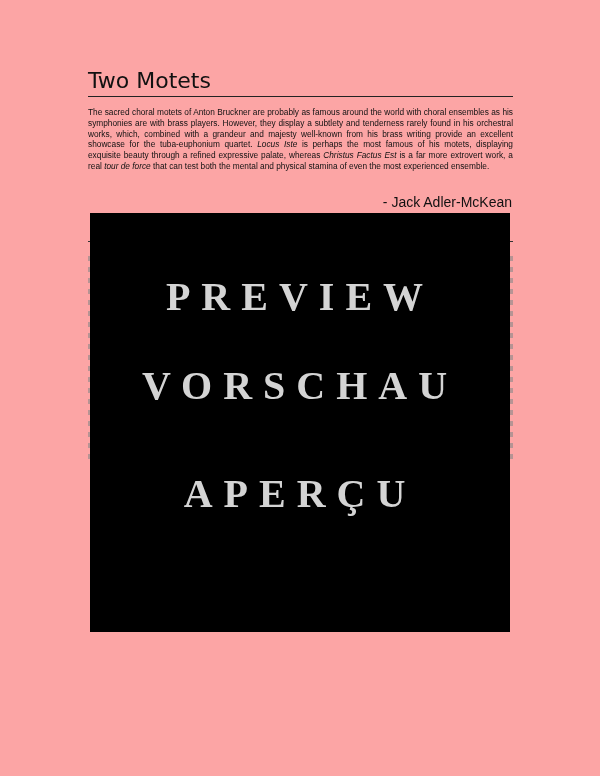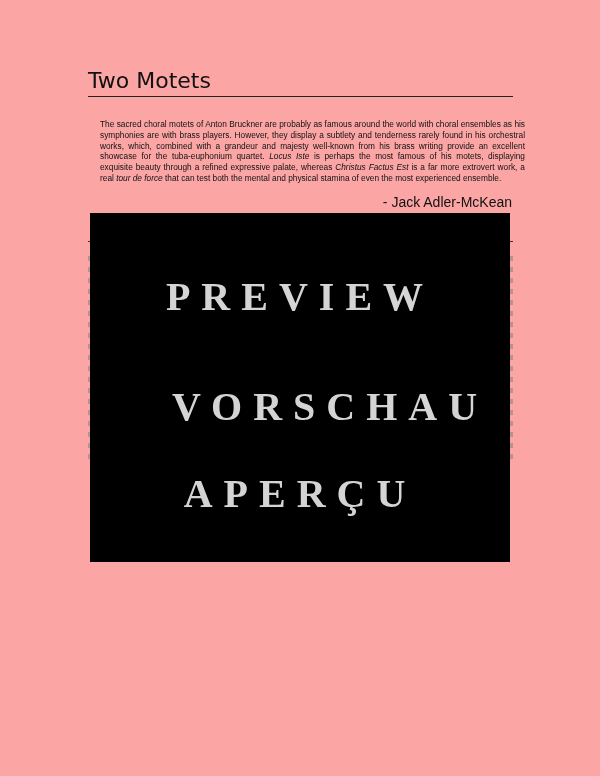--- a/index.html
+++ b/index.html
@@ -10,48 +10,48 @@
       font-family: "DejaVu Sans", sans-serif; font-size: 22px; font-weight: normal;
       color: #111111; letter-spacing: 0px; margin: 0; line-height: 28px;
     }
     .title-rule {
       position: absolute; left: 88px; top: 96px; width: 425px; height: 0;
       border-top: 1px solid #222222;
     }
     .body-text {
       position: absolute; left: 88px; top: 107px; width: 425px;
       font-family: "Liberation Sans", sans-serif; font-size: 8.3px; line-height: 10.8px;
-      color: #111111; text-align: justify; margin: 12px;
+      color: #111111; text-align: justify; margin: 0;
     }
     .body-text em { font-style: italic; }
     .attribution {
       position: absolute; right: 88px; top: 194px;
       font-family: "Liberation Sans", sans-serif; font-size: 14px; color: #111111;
     }
     
     .hidden-rule {
       position: absolute; left: 88px; top: 241px; width: 425px; height: 0;
       border-top: 1px solid #333333;
     }
     .hidden-line {
       position: absolute; left: 88px; width: 425px; height: 5px;
       background: linear-gradient(to right, #888 0 3px, transparent 3px calc(100% - 3px), #888 calc(100% - 3px) 100%);
       opacity: 0.6;
     }
     .preview-box {
-      position: absolute; left: 90px; top: 213px; width: 420px; height: 349px;
+      position: absolute; left: 90px; top: 213px; width: 420px; height: 419px;
       background: #000000;
     }
     .wm {
       position: absolute; left: 0; width: 100%; text-align: center;
       font-family: "Liberation Serif", "DejaVu Serif", serif; font-weight: bold;
       color: #d4d4d4; font-size: 40px; letter-spacing: 11px;
     }
     .wm1 { top: 60px; }
-    .wm2 { top: 170px; margin-left: 30px; }
+    .wm2 { top: 149px; }
     .wm3 { top: 257px; }
   </style>
 </head>
 <body>
 
 <div class="page">
   <h1 class="title">Two Motets</h1>
   <div class="title-rule"></div>
 
   <p class="body-text"><span>The sacred choral motets of Anton Bruckner are probably as famous around the world with choral ensembles as his symphonies are with brass players. However, they display a subtlety and tenderness rarely found in his orchestral works, which, combined with a grandeur and majesty well-known from his brass writing provide an excellent showcase for the tuba-euphonium quartet. </span><em>Locus Iste</em><span> is perhaps the most famous of his motets, displaying exquisite beauty through a refined expressive palate, whereas </span><em>Christus Factus Est</em><span> is a far more extrovert work, a real </span><em>tour de force</em><span> that can test both the mental and physical stamina of even the most experienced ensemble.</span></p>

